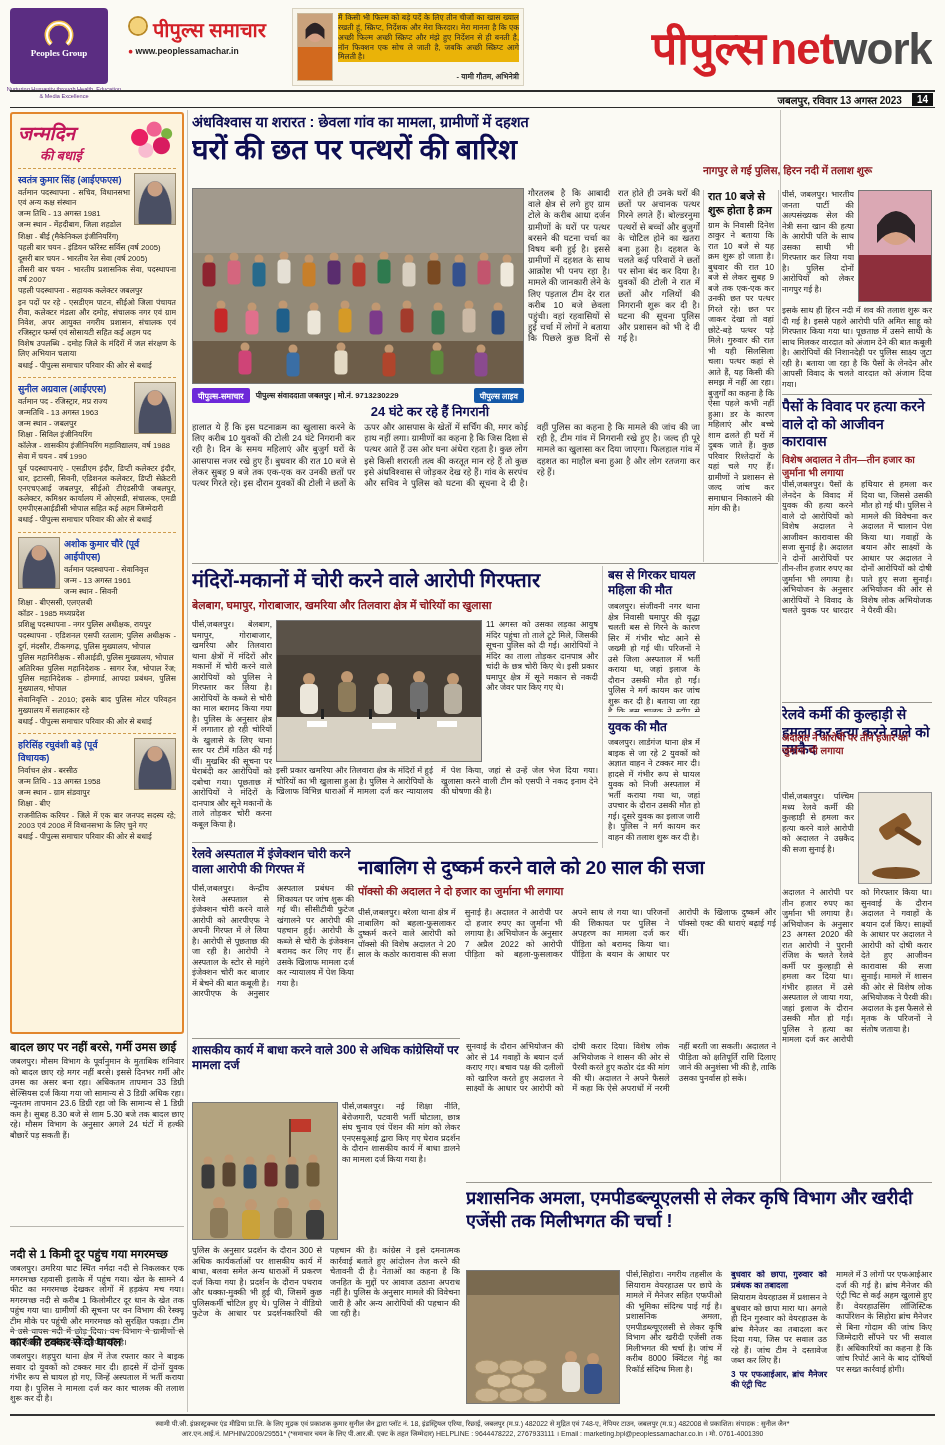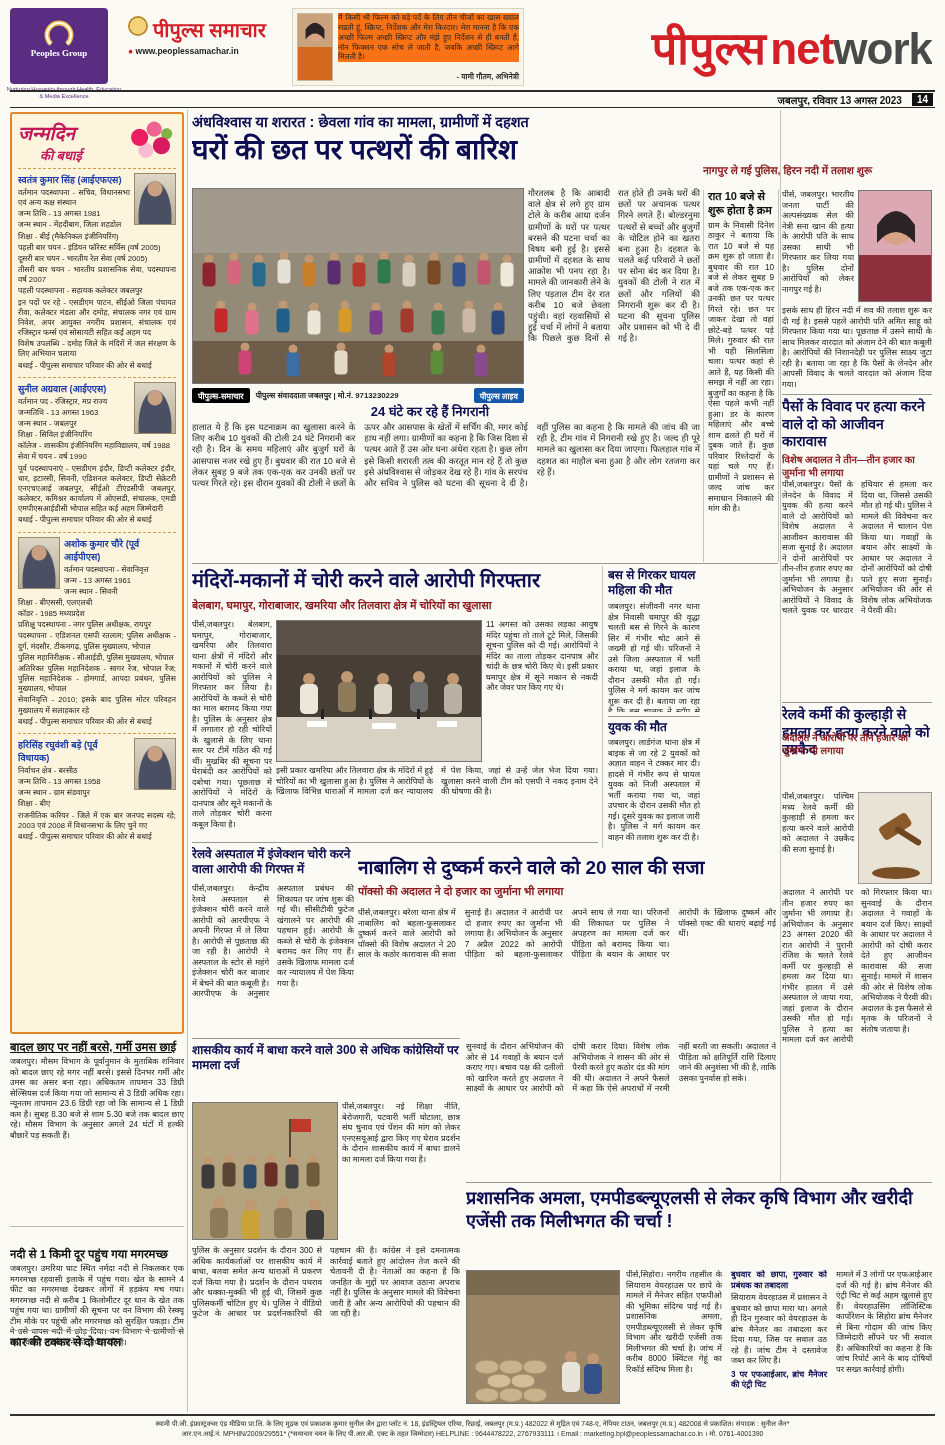--- a/index.html
+++ b/index.html
@@ -27,21 +27,21 @@
   .pname { font-size:9.3px; font-weight:bold; color:#1d3da8; margin-bottom:2px; }
   .plines div { font-size:7.7px; line-height:1.32; text-align:justify; color:#23211c; margin-bottom:1px; }
   .flowers { width:52px; height:46px;
     background:
       radial-gradient(circle at 30% 40%, #e91e63 8px, transparent 9px),
       radial-gradient(circle at 58% 22%, #f06292 7px, transparent 8px),
       radial-gradient(circle at 72% 58%, #d81b60 8px, transparent 9px),
       radial-gradient(circle at 42% 68%, #f8bbd0 7px, transparent 8px),
       radial-gradient(circle at 82% 32%, #7cb342 5px, transparent 6px); }
   .qbox { background:#f8f5ea; border:1px solid #d8d2c0; display:flex; gap:5px; padding:4px; }
-  .qtext { font-size:7.6px; line-height:1.3; text-align:justify; color:#222; background:#f97316; }
+  .qtext { font-size:7.6px; line-height:1.3; text-align:justify; color:#222; background:#eab308; }
   .pgnum { background:#111; color:#fff; font-weight:bold; font-size:10px; padding:1px 5px; }
   svg { display:block; }
 </style>
 </head>
 <body>
 
 <svg width="0" height="0" aria-hidden="true">
   <defs>
     <g id="pp">
         <circle r="4.5" fill="#c09872"></circle>
@@ -164,31 +164,32 @@
           <div>जन्म तिथि - 13 अगस्त 1958</div>
           <div>जन्म स्थान - ग्राम संडवापुर</div>
           <div>शिक्षा - बीए</div>
           <div>राजनीतिक करियर - जिले में एक बार जनपद सदस्य रहे; 2003 एवं 2008 में विधानसभा के लिए चुने गए</div>
           <div>बधाई - पीपुल्स समाचार परिवार की ओर से बधाई</div>
         </div>
     </div>
   </div>
 
   <div class="abs" style="left:10px; top:1040px; width:174px; height:118px;">
-    <div class="subhd" style="font-size:11.5px; margin-bottom:3px;text-decoration:underline;">बादल छाए पर नहीं बरसे, गर्मी उमस छाई</div>
+    <div class="subhd" style="font-size:11.5px; margin-bottom:3px;">बादल छाए पर नहीं बरसे, गर्मी उमस छाई</div>
     <div class="bt2">जबलपुर। मौसम विभाग के पूर्वानुमान के मुताबिक शनिवार को बादल छाए रहे मगर नहीं बरसे। इससे दिनभर गर्मी और उमस का असर बना रहा। अधिकतम तापमान 33 डिग्री सेल्सियस दर्ज किया गया जो सामान्य से 3 डिग्री अधिक रहा। न्यूनतम तापमान 23.6 डिग्री रहा जो कि सामान्य से 1 डिग्री कम है। सुबह 8.30 बजे से शाम 5.30 बजे तक बादल छाए रहे। मौसम विभाग के अनुसार अगले 24 घंटों में हल्की बौछारें पड़ सकती हैं।</div>
   </div>
 
   <div class="abs" style="left:10px; top:1226px; width:174px; height:164px; border-top:1px solid #b9b7b0; padding-top:20px;">
     <div class="subhd" style="font-size:11.5px; margin-bottom:3px;">नदी से 1 किमी दूर पहुंच गया मगरमच्छ</div>
     <div class="bt2">जबलपुर। उमरिया घाट स्थित नर्मदा नदी से निकलकर एक मगरमच्छ रहवासी इलाके में पहुंच गया। खेत के सामने 4 फीट का मगरमच्छ देखकर लोगों में हड़कंप मच गया। मगरमच्छ नदी से करीब 1 किलोमीटर दूर धान के खेत तक पहुंच गया था। ग्रामीणों की सूचना पर वन विभाग की रेस्क्यू टीम मौके पर पहुंची और मगरमच्छ को सुरक्षित पकड़ा। टीम ने उसे वापस नदी में छोड़ दिया। वन विभाग ने ग्रामीणों से नदी किनारे सतर्क रहने की अपील की है।</div>
   </div>
 
   <div class="abs" style="left:10px; top:1330px; width:174px; height:80px; border-top:1px solid #b9b7b0; padding-top:4px;">
     <div class="subhd" style="font-size:11.5px; margin-bottom:3px;">कार की टक्कर से दो घायल</div>
+    <div class="bt2">जबलपुर। शहपुरा थाना क्षेत्र में तेज रफ्तार कार ने बाइक सवार दो युवकों को टक्कर मार दी। हादसे में दोनों युवक गंभीर रूप से घायल हो गए, जिन्हें अस्पताल में भर्ती कराया गया है। पुलिस ने मामला दर्ज कर कार चालक की तलाश शुरू कर दी है।</div>
   </div>
 
   <div class="abs vline" style="left:188px; top:110px; height:1302px; left:187px;"></div>
 
   <div class="abs hl" style="left:192px; top:113px; width:508px; font-size:14.5px;">अंधविश्वास या शरारत : छेवला गांव का मामला, ग्रामीणों में दहशत</div>
   <div class="abs hl" style="left:192px; top:132px; width:512px; height:52px; font-size:28px;">घरों की छत पर पत्थरों की बारिश</div>
 
   <div class="abs" style="left:192px; top:188px; width:332px; height:196px; border:1px solid #777;">
     <svg viewBox="0 0 332 196" width="332" height="196" preserveAspectRatio="none">
       <rect width="332" height="196" fill="#938a78"></rect>
@@ -219,21 +220,21 @@
         <use href="#pp" x="305" y="118" fill="#29497e"></use>
       <use href="#pp" x="52" y="158" fill="#cf4477"></use>
         <use href="#pp" x="100" y="160" fill="#3a6ea5"></use>
         <use href="#pp" x="148" y="158" fill="#e3d9c4"></use>
         <use href="#pp" x="196" y="160" fill="#b0452c"></use>
         <use href="#pp" x="244" y="158" fill="#5e8a3c"></use>
         <use href="#pp" x="288" y="160" fill="#8a4a8f"></use>
     </svg>
   </div>
   <div class="abs" style="left:192px; top:387px; width:332px; height:16px; display:flex; align-items:center; gap:6px;">
-    <span class="badge" style="background:#000000;">पीपुल्स-समाचार</span>
+    <span class="badge" style="background:#6d28d9;">पीपुल्स-समाचार</span>
     <span style="font-size:7.8px; font-weight:bold; color:#222; flex:1;">पीपुल्स संवाददाता जबलपुर | मो.नं. 9713230229</span>
     <span class="badge" style="background:#1458a8;">पीपुल्स लाइव</span>
   </div>
 
   <div class="abs bt cols2" style="left:528px; top:188px; width:172px; height:230px;">गौरतलब है कि आबादी वाले क्षेत्र से लगे हुए ग्राम टोले के करीब आधा दर्जन ग्रामीणों के घरों पर पत्थर बरसने की घटना चर्चा का विषय बनी हुई है। इससे ग्रामीणों में दहशत के साथ आक्रोश भी पनप रहा है। मामले की जानकारी लेने के लिए पड़ताल टीम देर रात करीब 10 बजे छेवला पहुंची। वहां रहवासियों से हुई चर्चा में लोगों ने बताया कि पिछले कुछ दिनों से रात होते ही उनके घरों की छतों पर अचानक पत्थर गिरने लगते हैं। बोल्डरनुमा पत्थरों से बच्चों और बुजुर्गों के चोटिल होने का खतरा बना हुआ है। दहशत के चलते कई परिवारों ने छतों पर सोना बंद कर दिया है। युवकों की टोली ने रात में छतों और गलियों की निगरानी शुरू कर दी है। घटना की सूचना पुलिस और प्रशासन को भी दे दी गई है।</div>
 
   <div class="abs hl" style="left:330px; top:404px; width:200px; font-size:13px; text-align:center;">24 घंटे कर रहे हैं निगरानी</div>
   <div class="abs bt cols3" style="left:192px; top:422px; width:508px; height:138px;">हालात ये हैं कि इस घटनाक्रम का खुलासा करने के लिए करीब 10 युवकों की टोली 24 घंटे निगरानी कर रही है। दिन के समय महिलाएं और बुजुर्ग घरों के आसपास नजर रखे हुए हैं। बुधवार की रात 10 बजे से लेकर सुबह 9 बजे तक एक-एक कर उनकी छतों पर पत्थर गिरते रहे। इस दौरान युवकों की टोली ने छतों के ऊपर और आसपास के खेतों में सर्चिंग की, मगर कोई हाथ नहीं लगा। ग्रामीणों का कहना है कि जिस दिशा से पत्थर आते हैं उस ओर घना अंधेरा रहता है। कुछ लोग इसे किसी शरारती तत्व की करतूत मान रहे हैं तो कुछ इसे अंधविश्वास से जोड़कर देख रहे हैं। गांव के सरपंच और सचिव ने पुलिस को घटना की सूचना दे दी है। वहीं पुलिस का कहना है कि मामले की जांच की जा रही है, टीम गांव में निगरानी रखे हुए है। जल्द ही पूरे मामले का खुलासा कर दिया जाएगा। फिलहाल गांव में दहशत का माहौल बना हुआ है और लोग रतजगा कर रहे हैं।</div>
 
   <div class="abs" style="left:703px; top:190px; width:76px; height:372px; border-left:1px solid #c4c2bc; border-right:1px solid #c4c2bc; padding:0 4px;">

